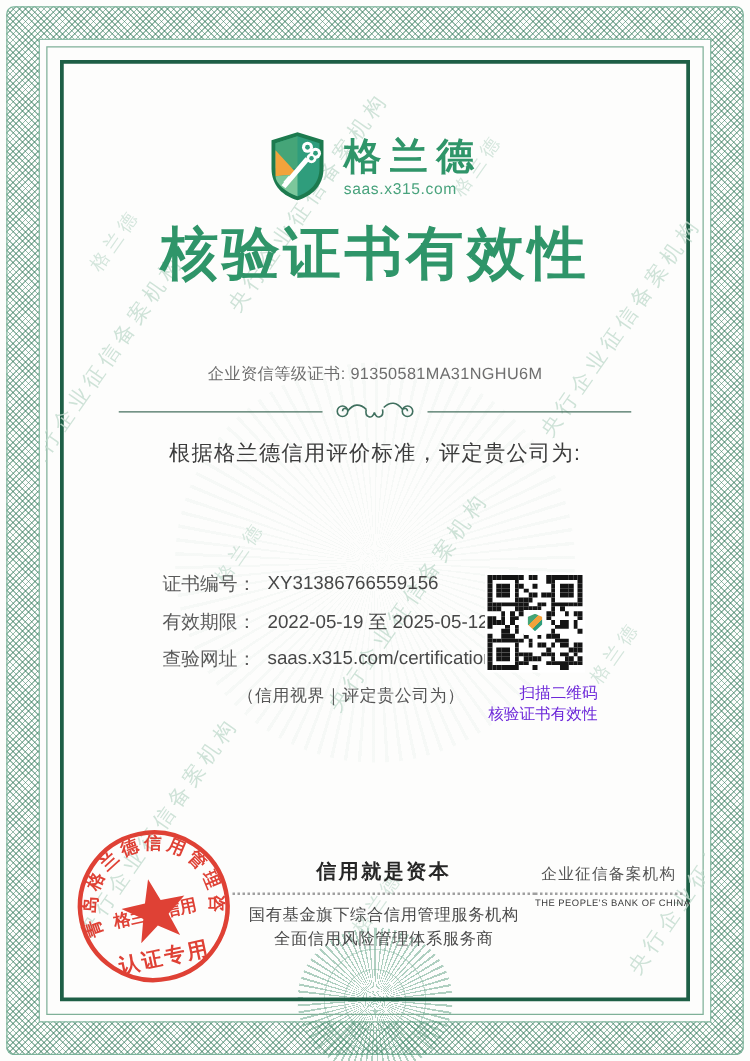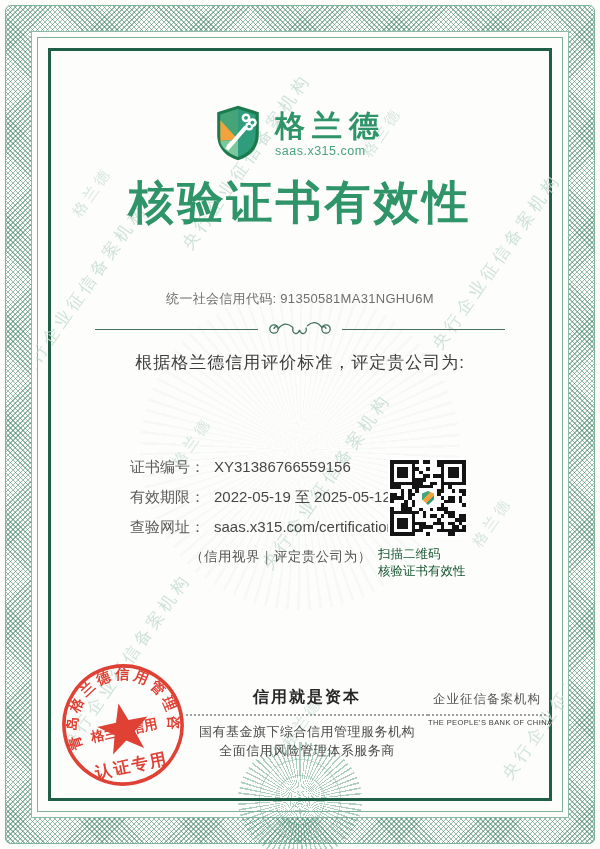--- a/index.html
+++ b/index.html
@@ -63,22 +63,22 @@
   .detail-value { color:#474747; }
   .platform-note { margin-top:2px; margin-left:60px; font-size:13.5px; color:#555; letter-spacing:.5px; }
 
   .qr-block { position:absolute; left:388px; top:458px; width:80px; }
   .qr { position:relative; width:80px; height:80px; background:#fff; padding:2px; }
   .qr-logo { position:absolute; left:31px; top:30px; width:18px; height:20px; background:#fff;
     display:flex; align-items:center; justify-content:center; }
   .qr-logo i { display:block; width:12px; height:14px;
     background:linear-gradient(135deg,#45a578 0 38%,#f2a33c 38% 62%,#2f9d7c 62% 100%);
     clip-path:polygon(50% 0,100% 18%,100% 60%,50% 100%,0 60%,0 18%); }
-  .qr-caption { margin-top:8px; width:100px; margin-left:-10px; text-align:left;
-    font-size:12.5px; color:#14532d; line-height:17px; }
+  .qr-caption { margin-top:8px; width:100px; margin-left:-10px; text-align:right;
+    font-size:12.5px; color:#6d28d9; line-height:17px; }
 
   .stamp { position:absolute; left:56px; top:658px; width:134px; height:134px;
     transform:rotate(-12deg); opacity:.93; }
 
   .footer-center { position:absolute; left:186px; top:687px; width:242px; text-align:center; }
   .slogan { font-size:16px; font-weight:bold; color:#262626; letter-spacing:2px; }
   .dotted { border-top:2px dotted #a0a0a0; margin-top:6px; }
   .footer-lines { margin-top:7px; font-size:13px; color:#4a4a4a; line-height:18.5px; letter-spacing:.5px; }
 
   .footer-right { position:absolute; left:428px; top:691px; width:118px; text-align:center; }
@@ -138,21 +138,21 @@
         </g>
       </svg>
       <div class="logo-txt">
         <span class="brand">格兰德</span>
         <span class="brand-url">saas.x315.com</span>
       </div>
     </div>
 
     <div class="title">核验证书有效性</div>
 
-    <div class="credit-code">统一社会信用代码: 91350581MA31NGHU6M</div>
+    <div class="credit-code">企业资信等级证书: 91350581MA31NGHU6M</div>
 
     <div class="divider">
       <span class="divider-line"></span>
       <svg width="66" height="22" viewBox="0 0 66 22">
         <g stroke="#40705f" fill="none" stroke-width="1.3">
           <circle cx="7" cy="11" r="4.2"></circle>
           <path d="M7 11 c0 -2.2 2.2 -3 3.6 -1.6"></path>
           <path d="M11 11 q7 -9 15 -1.5"></path>
           <path d="M26 9.5 c-1.5 6.5 5 8.5 6.5 2.5 c1.5 6 8 4 6.5 -2.5"></path>
           <path d="M40 8 q8 -7.5 15 1.5"></path>

